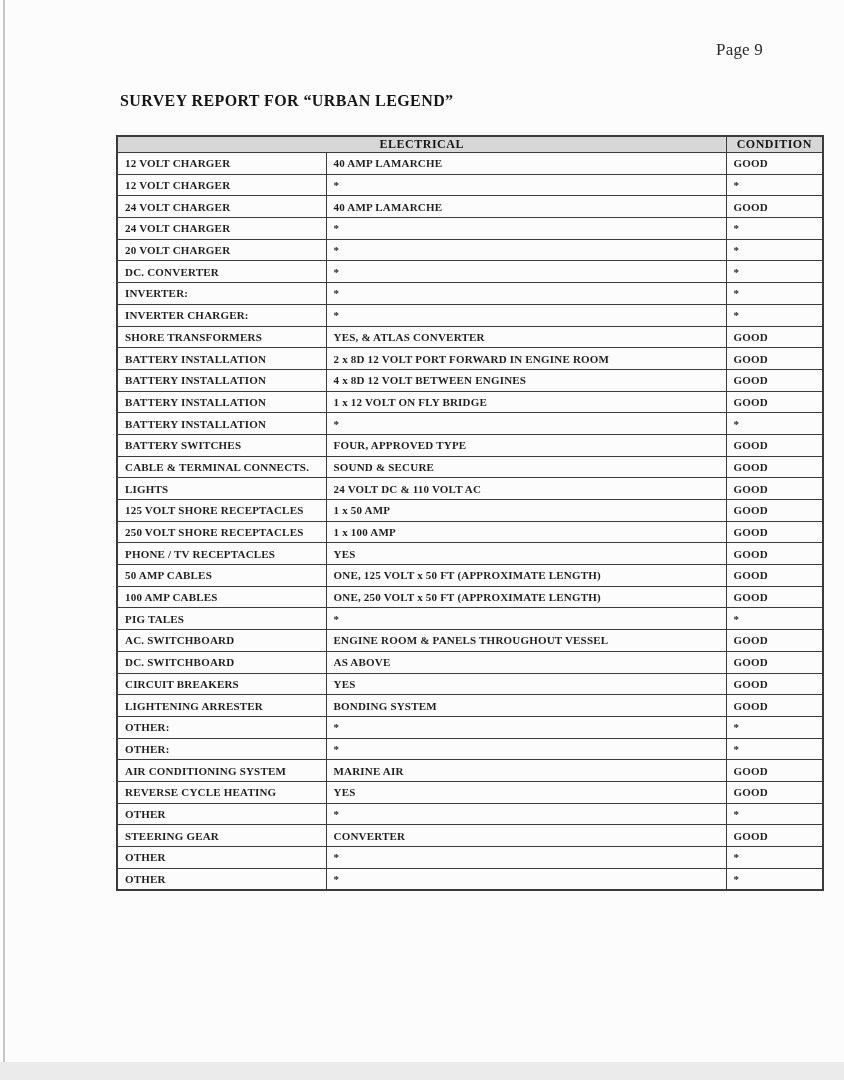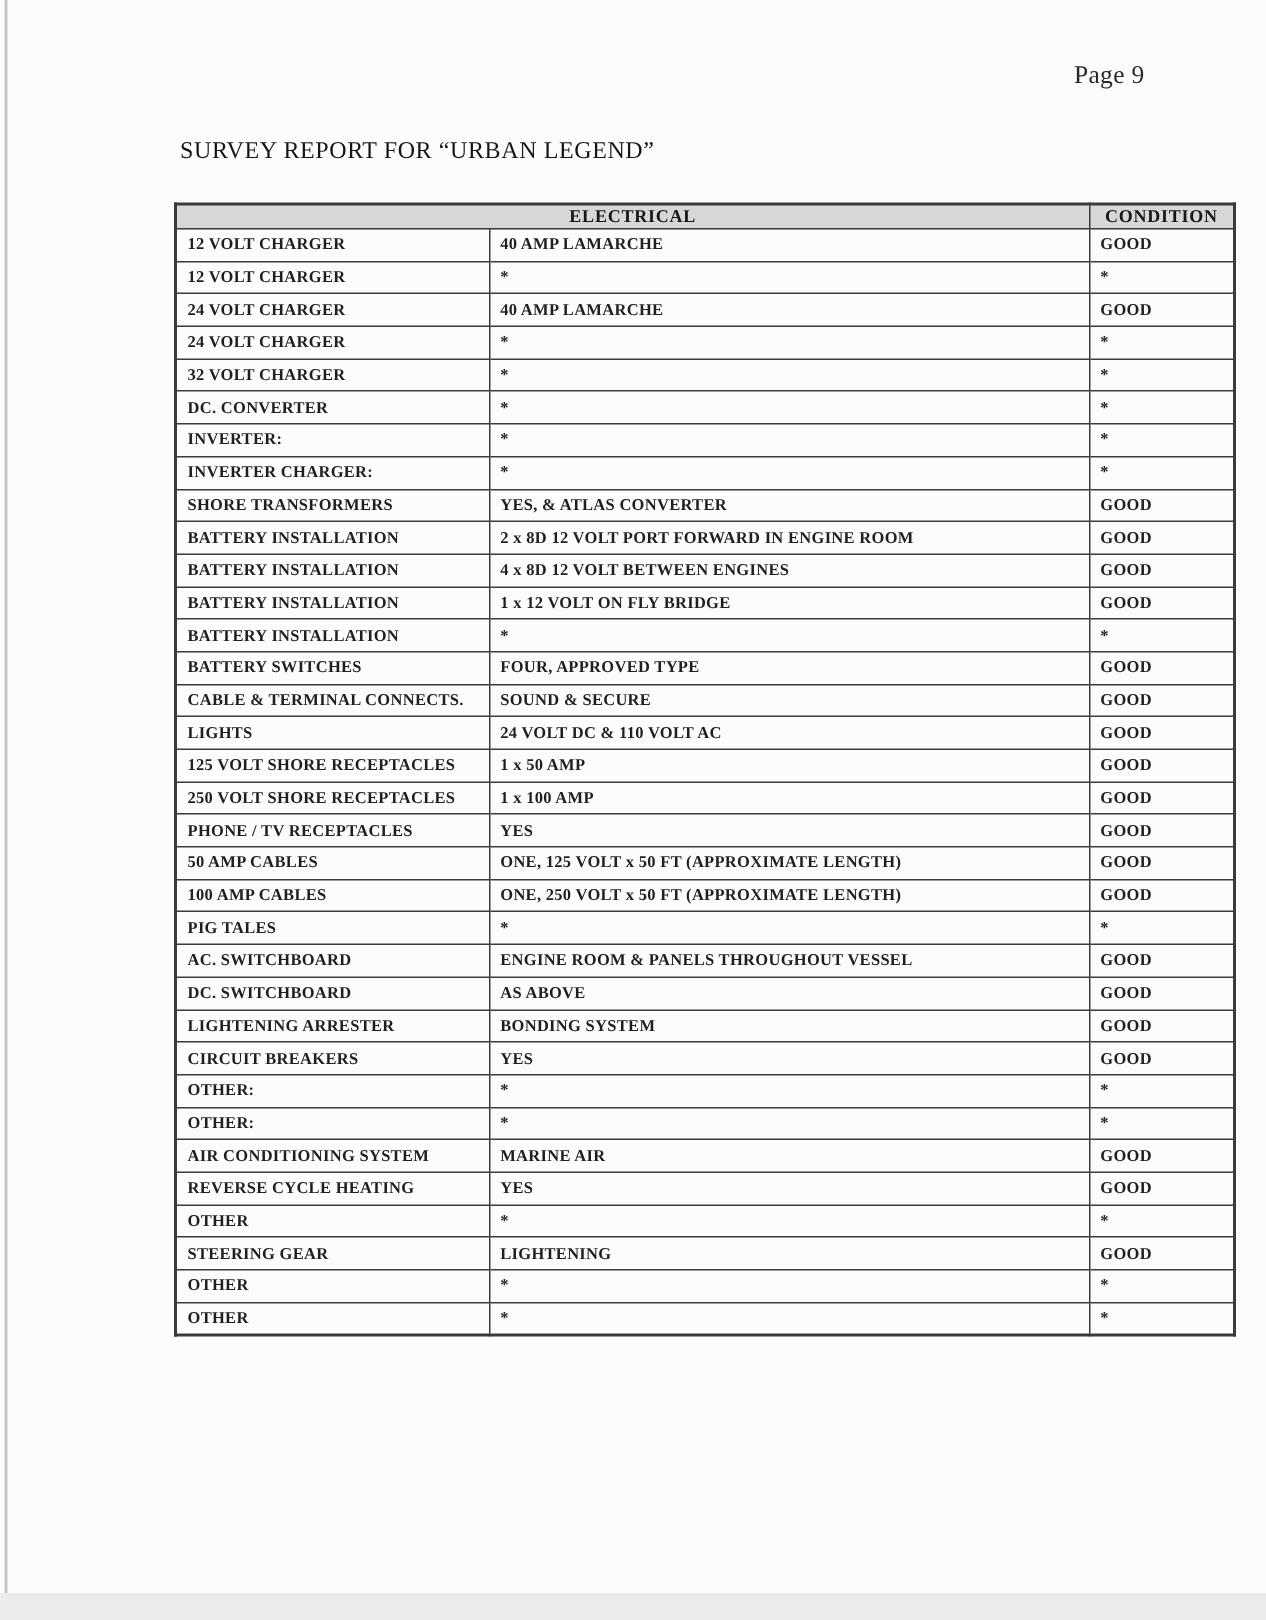--- a/index.html
+++ b/index.html
@@ -18,21 +18,21 @@
   .scan-bottom-band {
     position: absolute; left: 0; bottom: 0; width: 844px; height: 18px;
     background: #ebebeb;
   }
   .page-number {
     position: absolute; top: 40px; left: 716px;
     font-size: 17px; letter-spacing: 0.2px; color: #2a2a2a;
   }
   .doc-title {
     position: absolute; top: 92px; left: 120px;
-    font-size: 16px; font-weight: normal; letter-spacing: 0.4px; color: #161616;
+    font-size: 16px; font-weight: bold; letter-spacing: 0.4px; color: #161616;
   }
   table.survey {
     position: absolute; left: 116px; top: 135px;
     width: 706px;
     border-collapse: collapse;
     table-layout: fixed;
   }
   table.survey, table.survey th, table.survey td {
     border: 1.6px solid #3b3b3b;
   }
@@ -91,21 +91,21 @@
         <td>24 VOLT CHARGER</td>
         <td>40 AMP LAMARCHE</td>
         <td>GOOD</td>
       </tr>
       <tr>
         <td>24 VOLT CHARGER</td>
         <td>*</td>
         <td>*</td>
       </tr>
       <tr>
-        <td>32 VOLT CHARGER</td>
+        <td>20 VOLT CHARGER</td>
         <td>*</td>
         <td>*</td>
       </tr>
       <tr>
         <td>DC. CONVERTER</td>
         <td>*</td>
         <td>*</td>
       </tr>
       <tr>
         <td>INVERTER:</td>
@@ -191,30 +191,30 @@
         <td>AC. SWITCHBOARD</td>
         <td>ENGINE ROOM &amp; PANELS THROUGHOUT VESSEL</td>
         <td>GOOD</td>
       </tr>
       <tr>
         <td>DC. SWITCHBOARD</td>
         <td>AS ABOVE</td>
         <td>GOOD</td>
       </tr>
       <tr>
+        <td>CIRCUIT BREAKERS</td>
+        <td>YES</td>
+        <td>GOOD</td>
+      </tr>
+      <tr>
         <td>LIGHTENING ARRESTER</td>
         <td>BONDING SYSTEM</td>
         <td>GOOD</td>
       </tr>
       <tr>
-        <td>CIRCUIT BREAKERS</td>
-        <td>YES</td>
-        <td>GOOD</td>
-      </tr>
-      <tr>
         <td>OTHER:</td>
         <td>*</td>
         <td>*</td>
       </tr>
       <tr>
         <td>OTHER:</td>
         <td>*</td>
         <td>*</td>
       </tr>
       <tr>
@@ -227,21 +227,21 @@
         <td>YES</td>
         <td>GOOD</td>
       </tr>
       <tr>
         <td>OTHER</td>
         <td>*</td>
         <td>*</td>
       </tr>
       <tr>
         <td>STEERING GEAR</td>
-        <td>LIGHTENING</td>
+        <td>CONVERTER</td>
         <td>GOOD</td>
       </tr>
       <tr>
         <td>OTHER</td>
         <td>*</td>
         <td>*</td>
       </tr>
       <tr>
         <td>OTHER</td>
         <td>*</td>

